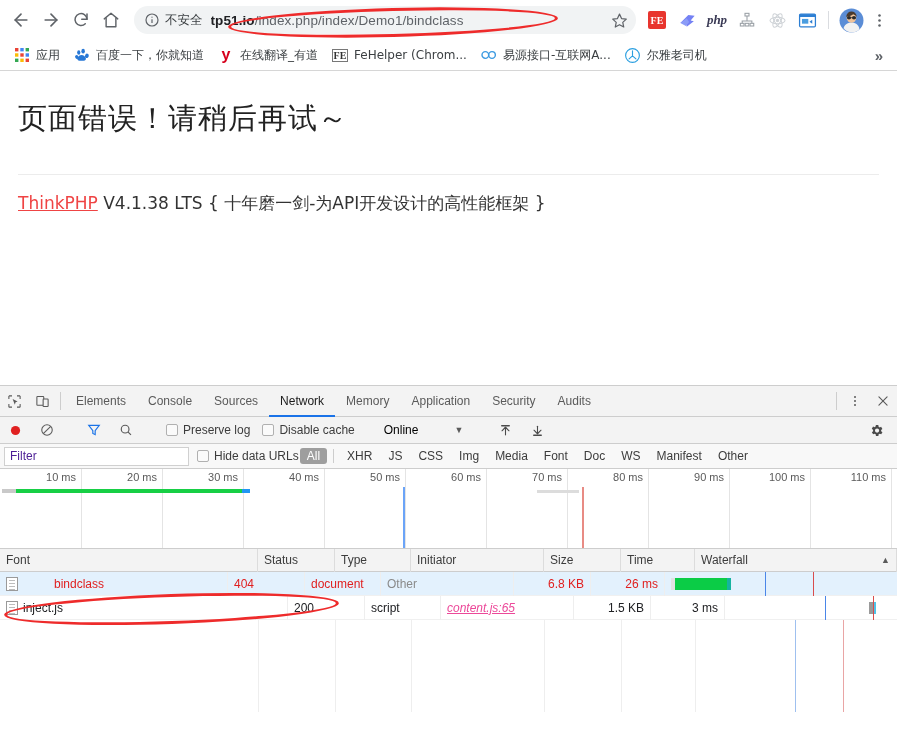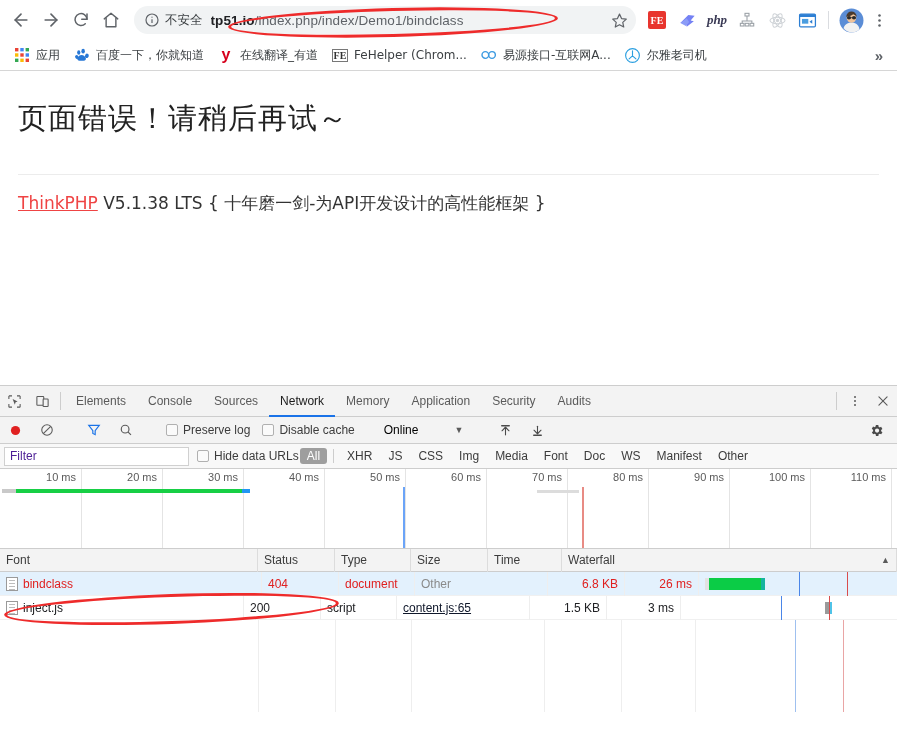--- a/index.html
+++ b/index.html
@@ -234,21 +234,21 @@
   .tr.selected { background: #e3f1fd; }
   .td {
     font-size: 12px; color: #202124; padding: 0 6px; height: 24px;
     display: flex; align-items: center; flex: 0 0 auto;
     border-right: 1px solid #eeeeee; box-sizing: border-box;
     overflow: hidden; white-space: nowrap;
   }
   .td.num { justify-content: flex-end; }
   .td.err { color: #e02020; }
   .td.muted { color: #8a8a8a; }
-  .td.link { text-decoration: underline; color: #0f172a; }
+  .td.link { text-decoration: underline; color: #ec4899; font-style: italic; }
   .row-ico {
     width: 12px; height: 14px; margin-right: 5px; flex: 0 0 auto;
     border: 1px solid #9a9a9a; background: #ffffff; position: relative;
   }
   .row-ico::before {
     content:''; position:absolute; left:2px; top:2px; right:2px;
     height:1px; background:#bdbdbd;
     box-shadow: 0 3px 0 #bdbdbd, 0 6px 0 #bdbdbd, 0 9px 0 #bdbdbd;
   }
   #tbl-body-fill { background: #ffffff; }
@@ -451,21 +451,21 @@
 
     <div id="bm-overflow">»</div>
   </div>
 
   <div id="chrome-bottom-border"></div>
 </div>
 
 <div id="page-content">
   <h1 id="err-title">页面错误！请稍后再试～</h1>
   <div id="err-divider"></div>
-  <div id="err-sub"><a href="#">ThinkPHP</a><span> V5.1.38 LTS { 十年磨一剑-为API开发设计的高性能框架 }</span></div>
+  <div id="err-sub"><a href="#">ThinkPHP</a><span> V4.1.38 LTS { 十年磨一剑-为API开发设计的高性能框架 }</span></div>
 </div>
 
 <div id="devtools">
 
   <div id="dt-tabbar">
     <div class="dt-icon-btn">
       <svg width="15" height="15" viewBox="0 0 24 24" fill="none" stroke="currentColor" stroke-width="1.7">
           <path d="M3 3h5M3 3v5M21 3h-5M21 3v5M3 21h5M3 21v-5M21 21h-5M21 21v-5"></path>
           <path d="M9 8l8 4-3.3 1.3L12.5 17z" fill="currentColor" stroke="none"></path>
         </svg>
@@ -620,49 +620,50 @@
 
     <div class="ov-vline" style="left:403px; top:18px; height:62px; background:#6ba4f8;"></div>
     <div class="ov-vline" style="left:582px; top:18px; height:62px; background:#e88b84;"></div>
   </div>
 
   <div id="dt-table">
     <div id="tbl-header">
       <div class="th" style="width:258px;">Font</div>
       <div class="th" style="width:77px;">Status</div>
       <div class="th" style="width:76px;">Type</div>
+      <div class="th" style="width:133px;">Initiator</div>
       <div class="th" style="width:77px;">Size</div>
       <div class="th" style="width:74px;">Time</div>
       <div class="th" style="flex:1 1 auto; justify-content:space-between;">
         <span>Waterfall</span>
         <span style="font-size:9px;color:#5a5a5a;">▲</span>
       </div>
     </div>
 
     <div class="tr selected">
-      <div class="td err" style="width:262px;">
+      <div class="td err" style="width:228px;gap:31px;">
         <span class="row-ico"></span>
         <span>bindclass</span>
       </div>
       <div class="td err" style="width:77px;">404</div>
       <div class="td err" style="width:76px;">document</div>
       <div class="td muted" style="width:133px;">Other</div>
       <div class="td err num" style="width:77px;">6.8 KB</div>
       <div class="td err num" style="width:74px;">26 ms</div>
       <div class="td wf-cell" style="border-right:none;">
         <div class="wf-bar" style="left:6px; width:4px; background:#e2e2e2;"></div>
         <div class="wf-bar" style="left:10px; width:52px; background:#0bcc46;"></div>
         <div class="wf-bar" style="left:62px; width:4px; background:#15b3a0;"></div>
         <div class="wf-vline" style="left:100px; background:#4a86e8;"></div>
         <div class="wf-vline" style="left:148px; background:#d94c4c;"></div>
       </div>
     </div>
 
     <div class="tr">
-      <div class="td" style="width:244px;">
+      <div class="td" style="width:288px;">
         <span class="row-ico"></span>
         <span>inject.js</span>
       </div>
       <div class="td" style="width:77px;">200</div>
       <div class="td" style="width:76px;">script</div>
       <div class="td link" style="width:133px;">content.js:65</div>
       <div class="td num" style="width:77px;">1.5 KB</div>
       <div class="td num" style="width:74px;">3 ms</div>
       <div class="td wf-cell" style="border-right:none;">
         <div class="wf-bar" style="left:144px; width:5px; background:#9a9a9a;"></div>

